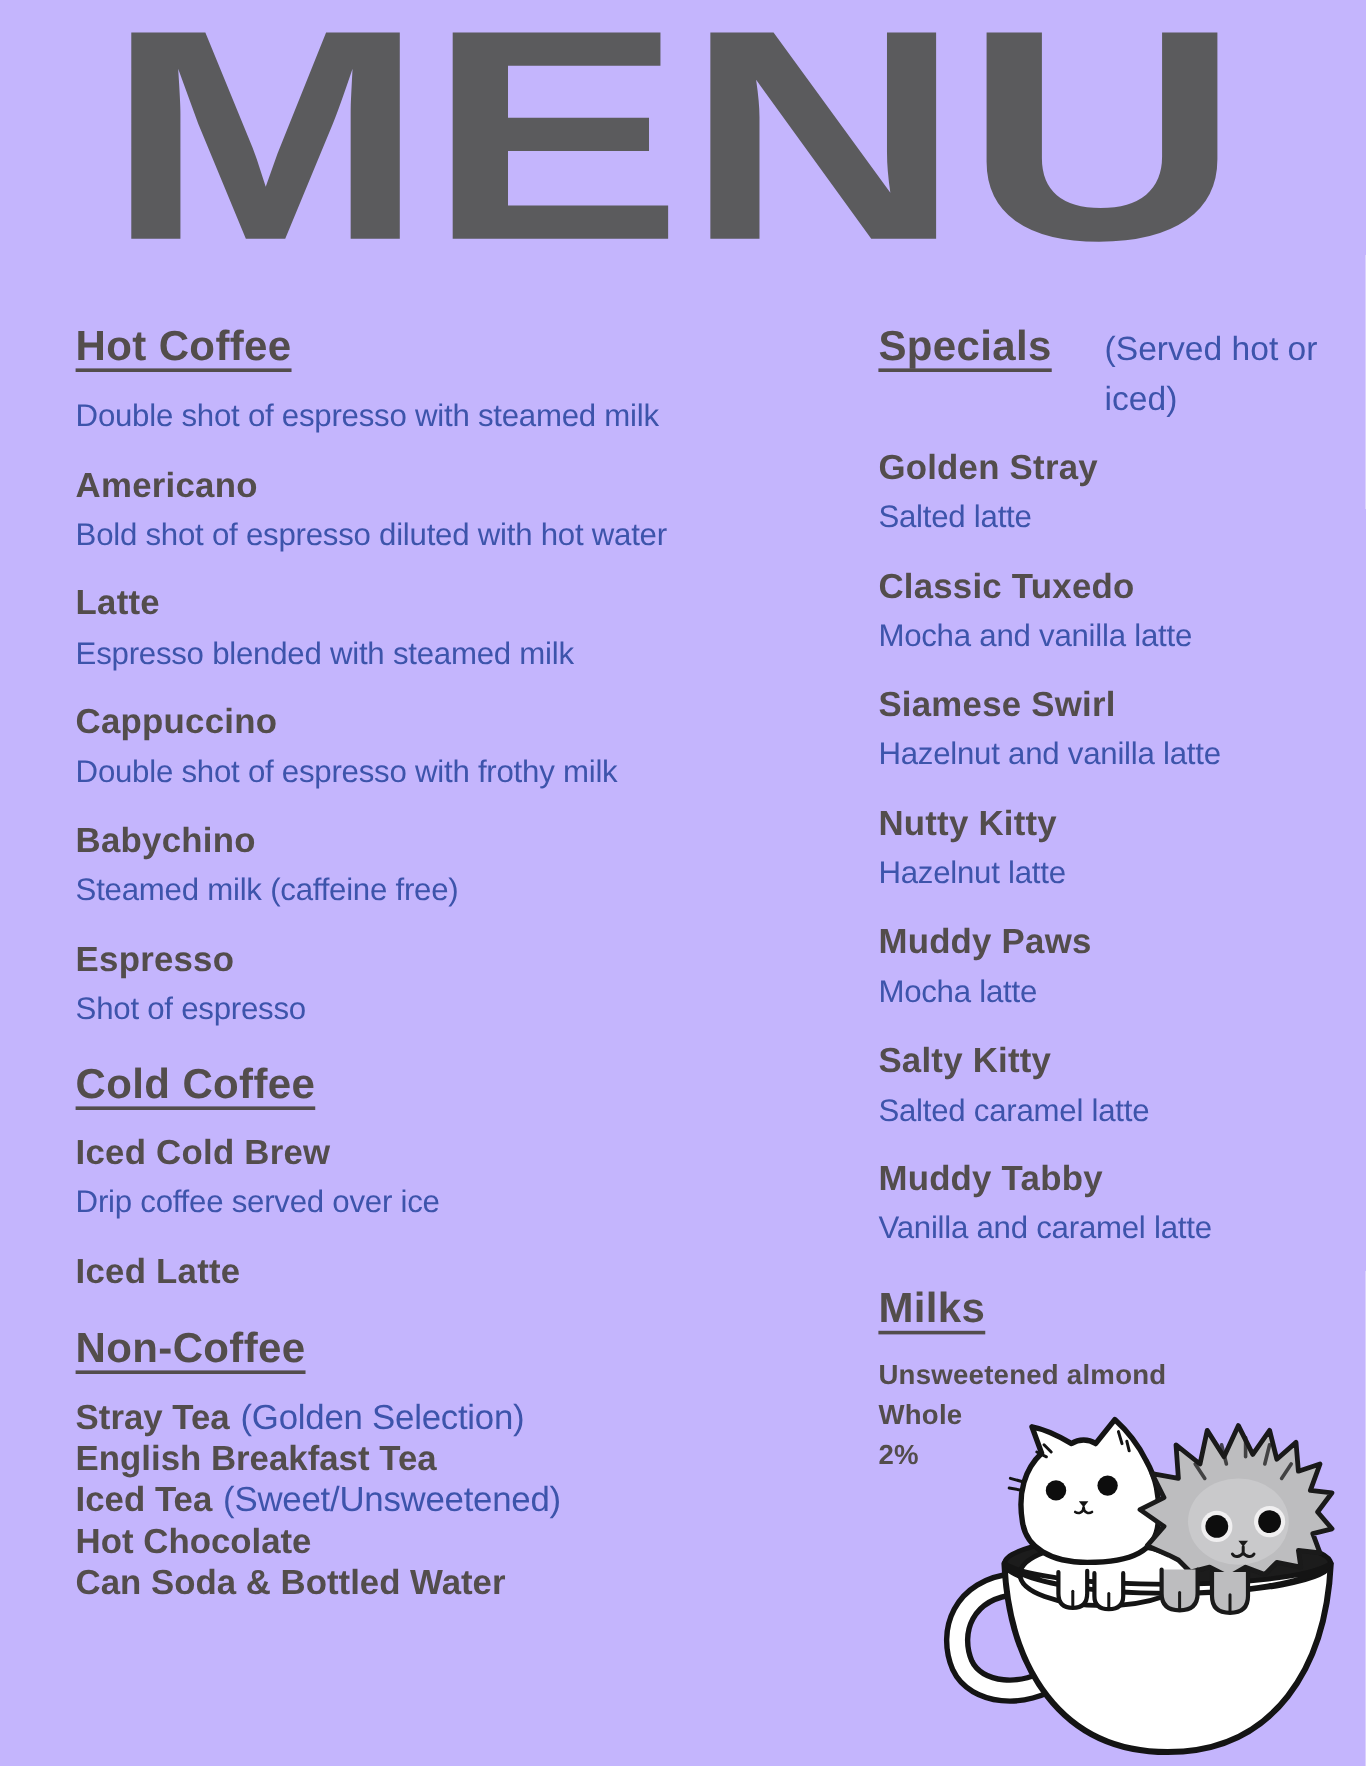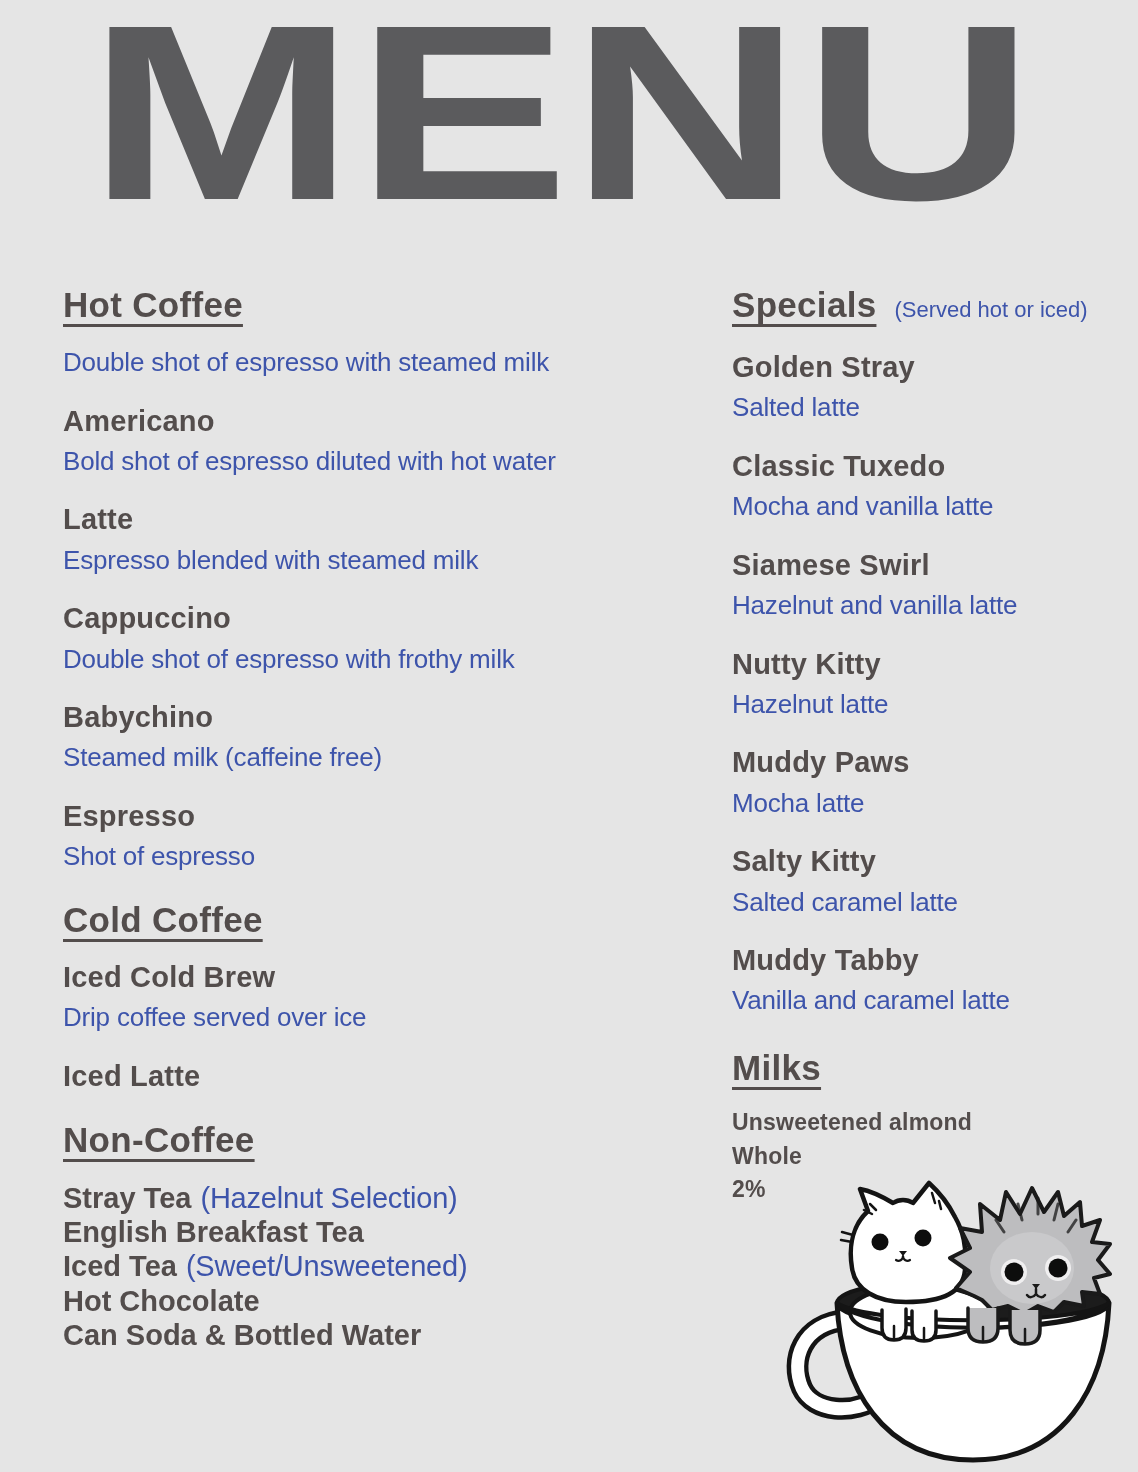--- a/index.html
+++ b/index.html
@@ -1,45 +1,45 @@
 <!DOCTYPE html>
 <html><head>
 <meta charset="utf-8">
 <style>
   html,body{margin:0;padding:0;}
   .root{
     position:relative;
     width:1138px;height:1472px;
-    background:#e5e5e5;
+    background:#c4b5fd;
     font-family:"Liberation Sans",sans-serif;
     overflow:hidden;
   }
   .menu-title{
     position:absolute;left:88px;top:-12px;margin:0;
     font-size:250px;line-height:250px;font-weight:bold;
     letter-spacing:1px;color:#5b5b5d;
     transform:scaleX(1.28);transform-origin:left top;
     white-space:nowrap;
   }
-  .col{position:absolute;top:284px;}
+  .col{position:absolute;top:268px;}
   .col-left{left:63px;width:620px;}
   .col-right{left:732px;width:406px;}
   .heading{
     margin:0 0 20px 0;font-size:35px;font-weight:bold;
     color:#534d4c;letter-spacing:.3px;line-height:42px;
     display:flex;align-items:baseline;
   }
   .heading-text{
     text-decoration:underline;
     text-decoration-thickness:3px;
     text-underline-offset:7px;
   }
   .heading-note{
-    font-size:22px;font-weight:normal;color:#3d54ab;
-    margin-left:18px;letter-spacing:0;
+    font-size:28px;font-weight:normal;color:#3d54ab;
+    margin-left:44px;letter-spacing:0;
   }
   .item{margin-bottom:26px;}
   .item-name{
     font-size:29px;font-weight:bold;color:#534d4c;
     line-height:1.15;margin-bottom:7px;letter-spacing:.2px;
   }
   .item-desc{
     font-size:26px;color:#3d54ab;line-height:1.25;
     white-space:pre-line;letter-spacing:-0.2px;
   }
@@ -106,21 +106,21 @@
       </div>
       <div class="item">
         <div class="item-name">Iced Latte</div>
       </div>
     </section>
 
     <section class="section">
       <h2 class="heading">
           <span class="heading-text">Non-Coffee</span>
         </h2>
-      <div class="nc-line"><span class="nc-name">Stray Tea</span><span class="nc-note">(Hazelnut Selection)</span></div>
+      <div class="nc-line"><span class="nc-name">Stray Tea</span><span class="nc-note">(Golden Selection)</span></div>
       <div class="nc-line"><span class="nc-name">English Breakfast Tea</span><span class="nc-note"></span></div>
       <div class="nc-line"><span class="nc-name">Iced Tea</span><span class="nc-note">(Sweet/Unsweetened)</span></div>
       <div class="nc-line"><span class="nc-name">Hot Chocolate</span><span class="nc-note"></span></div>
       <div class="nc-line"><span class="nc-name">Can Soda &amp; Bottled Water</span><span class="nc-note"></span></div>
     </section>
 
   </div>
 
   <div class="col col-right">
 

